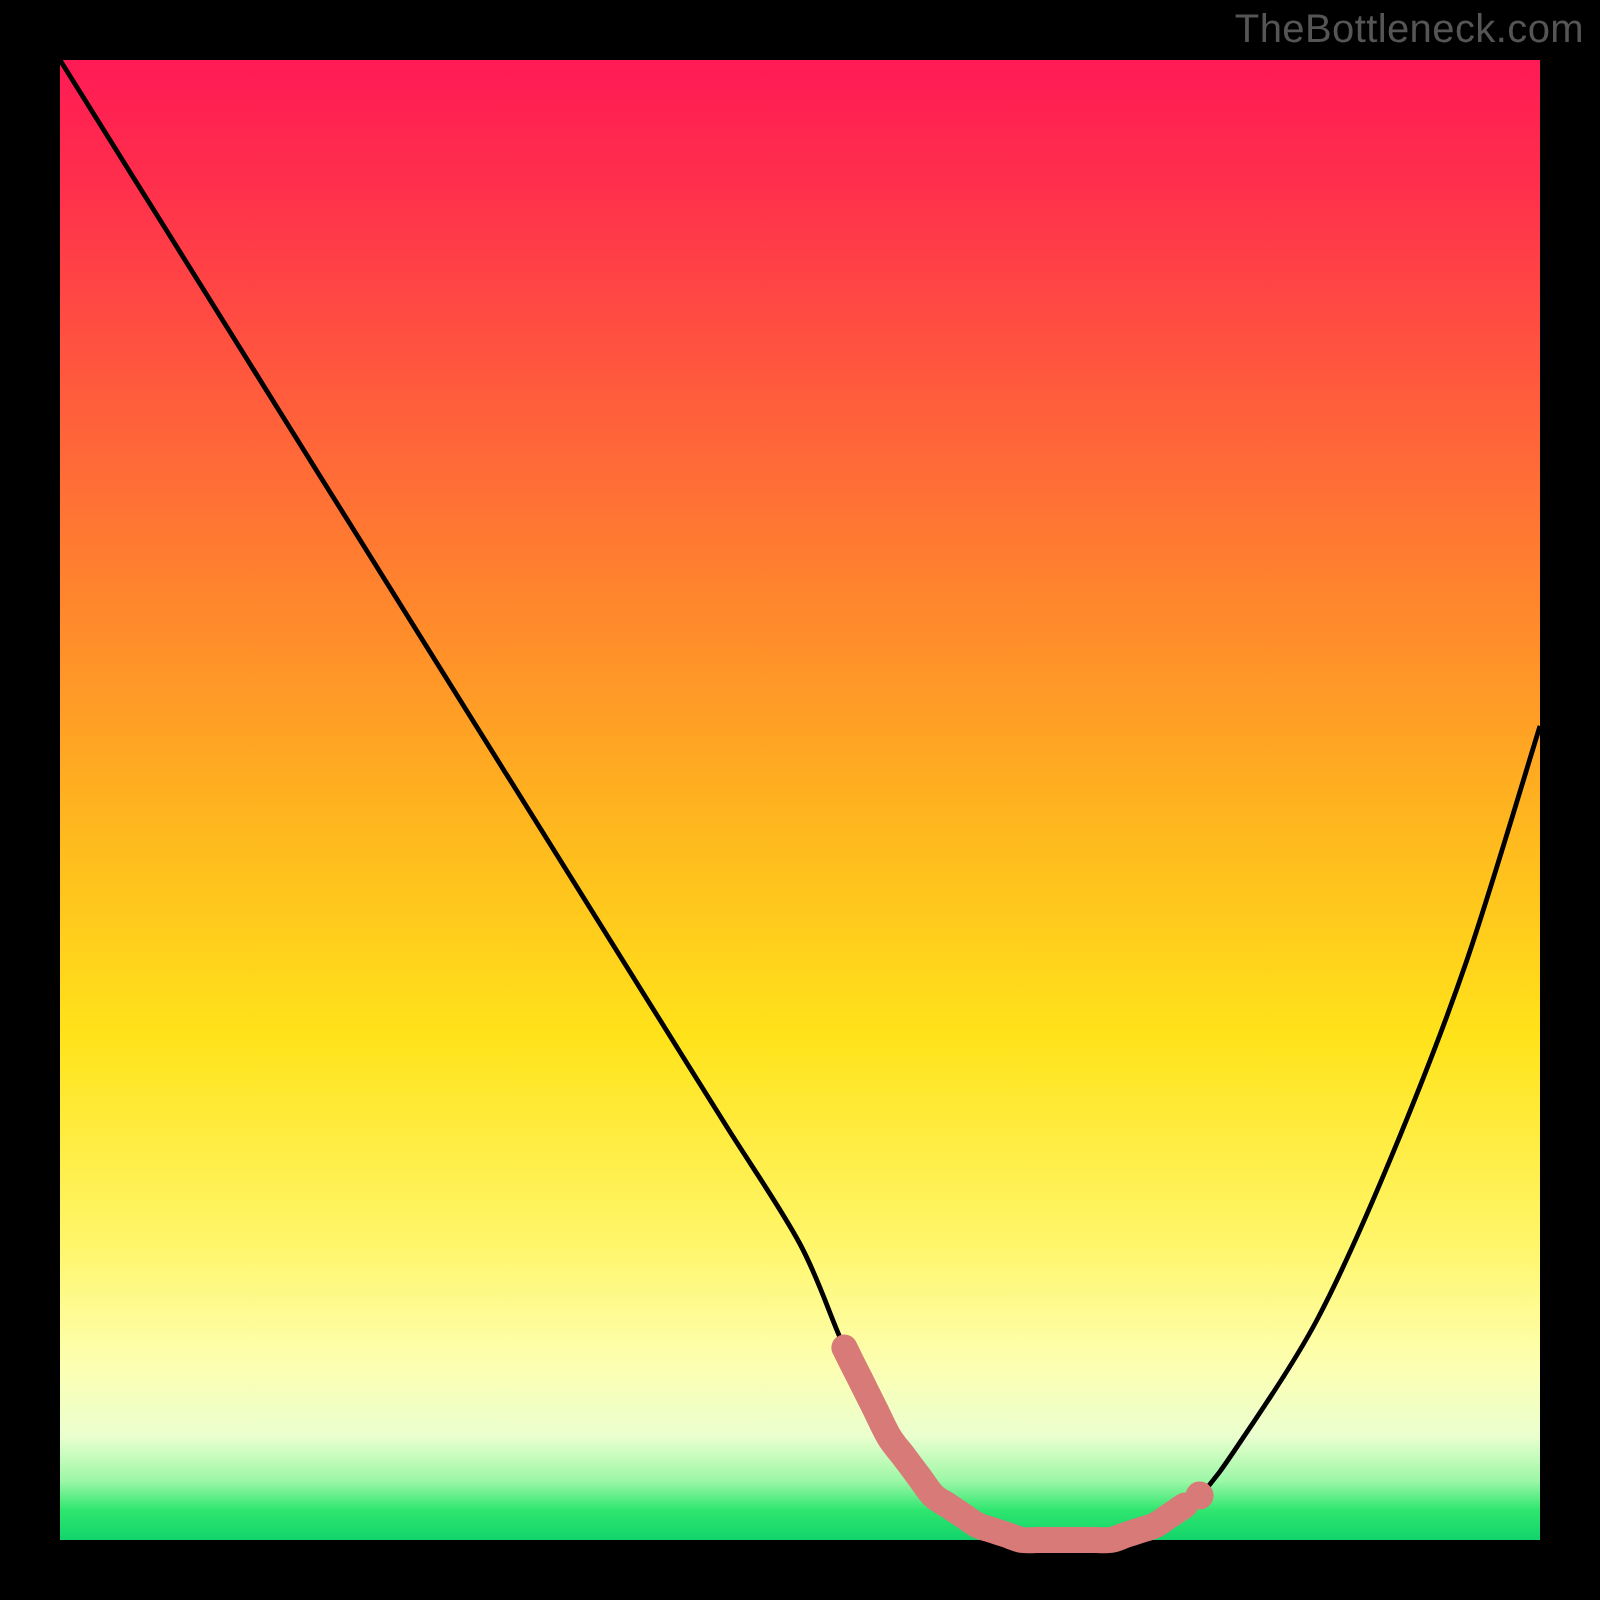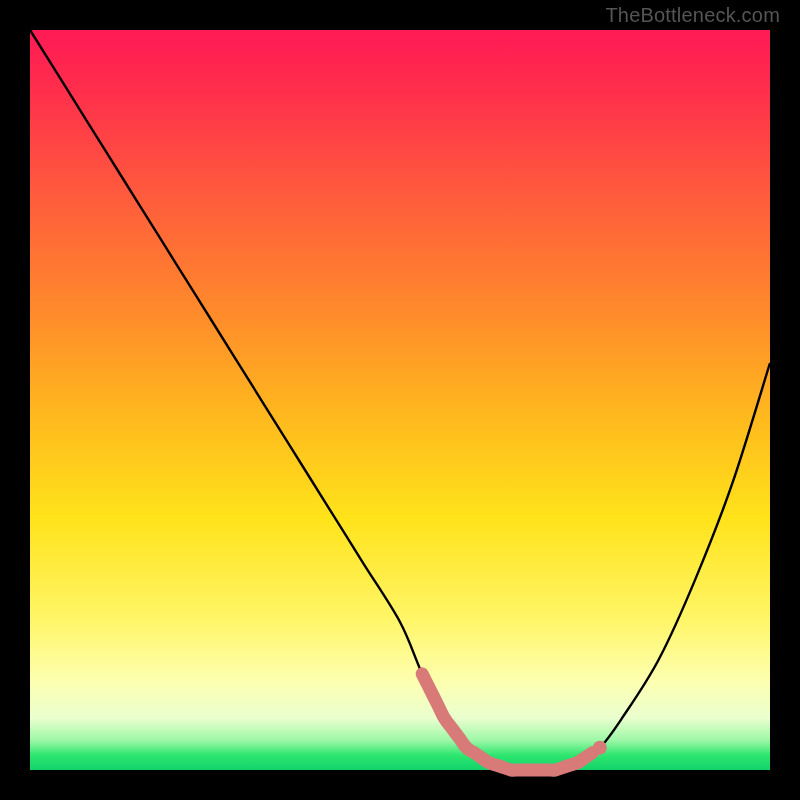--- a/index.html
+++ b/index.html
@@ -46,21 +46,21 @@
     position: absolute;
     left: 0;
     top: 0;
     width: 740px;
     height: 740px;
     overflow: visible;
   }
   .watermark {
     position: absolute;
     top: 4px;
-    right: 20px;
+    right: 8px;
     color: #555;
     font-size: 20px;
     letter-spacing: 0.2px;
     user-select: none;
   }
 </style>
 </head>
 <body>
 
 <div class="frame">

